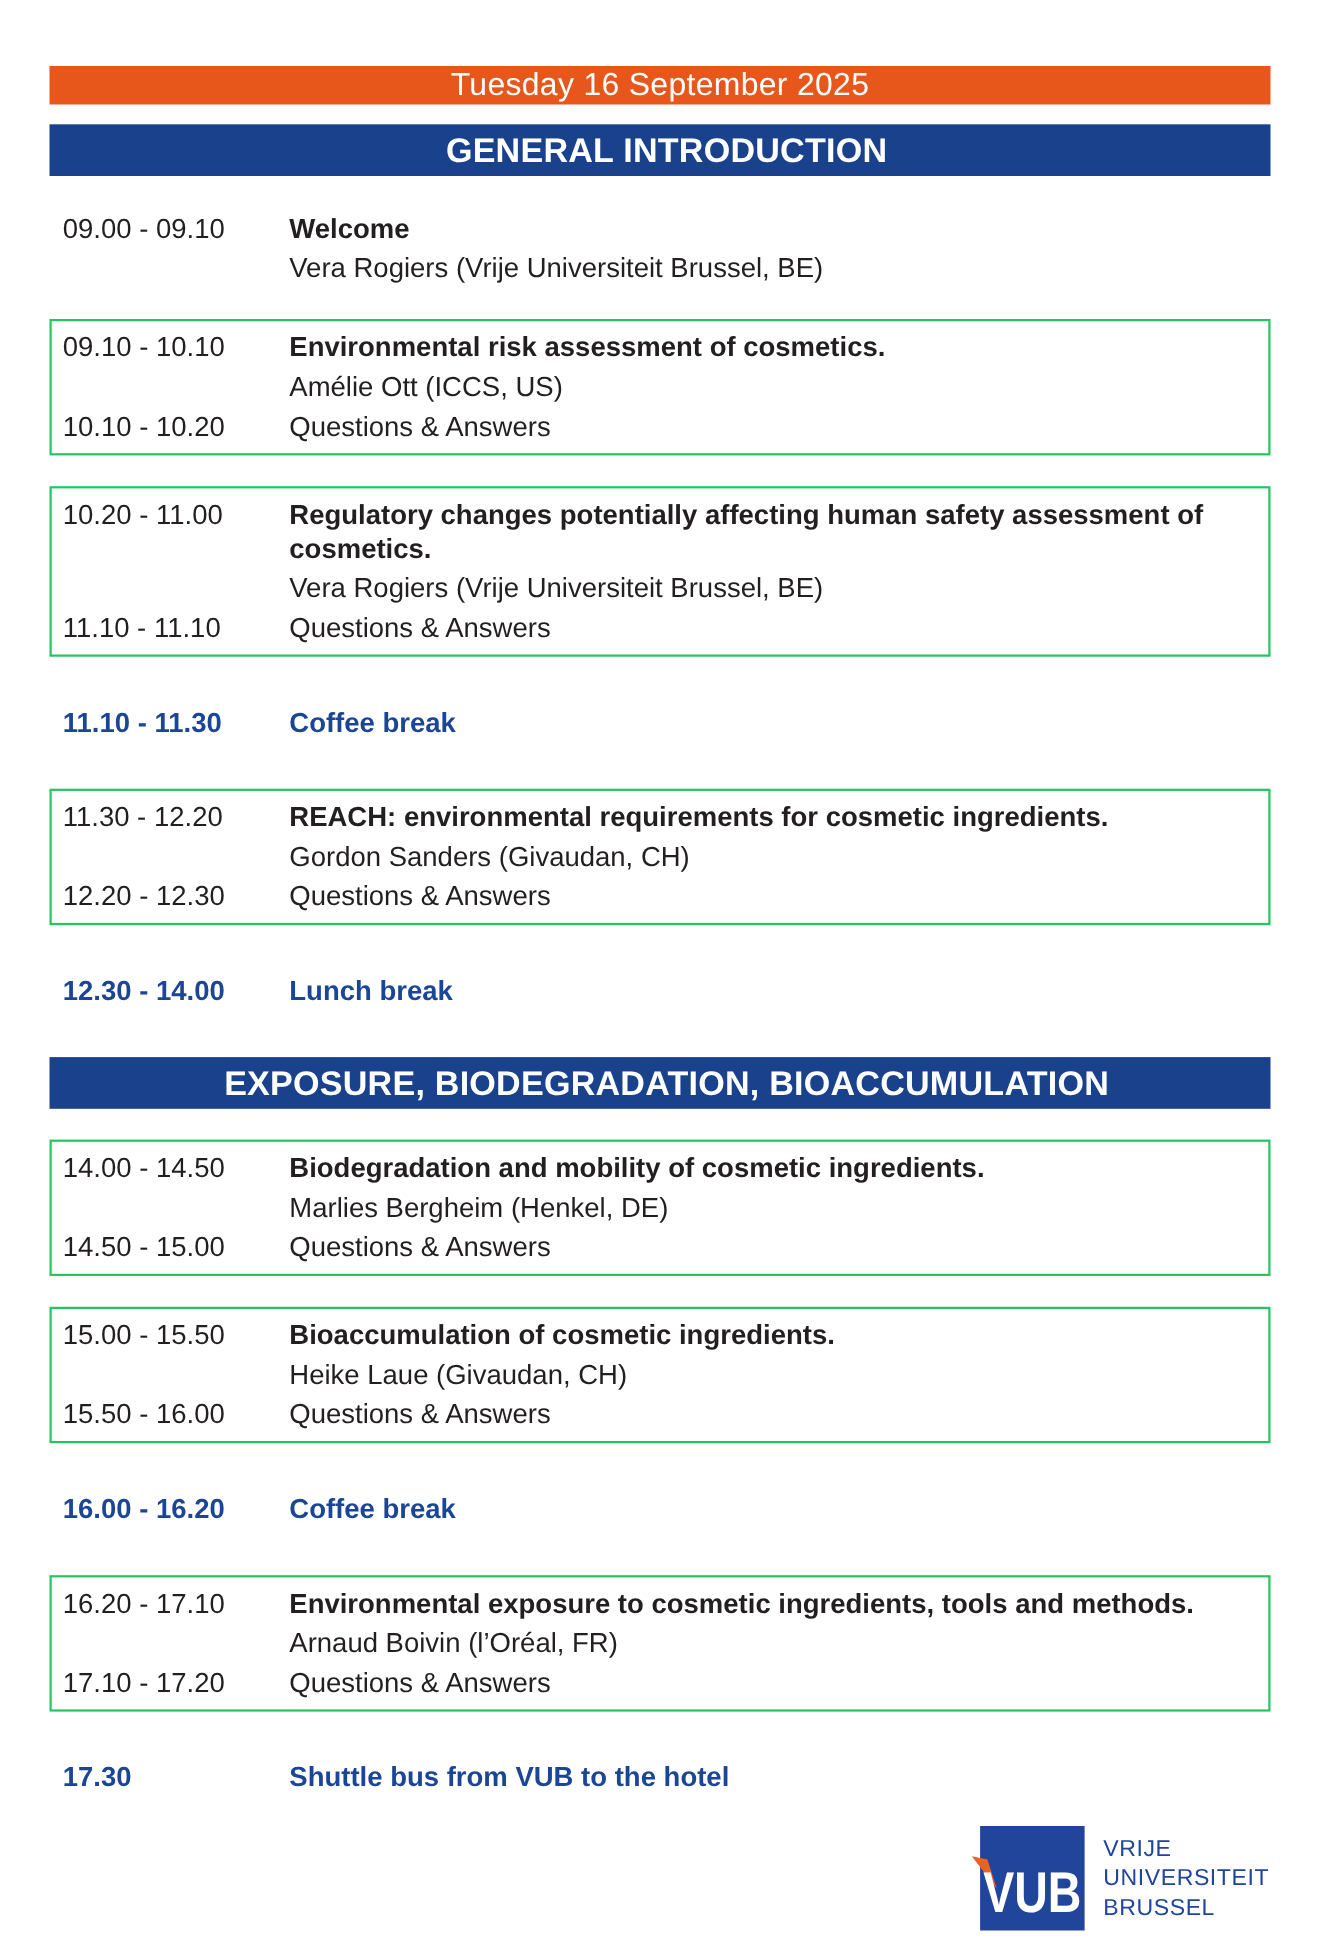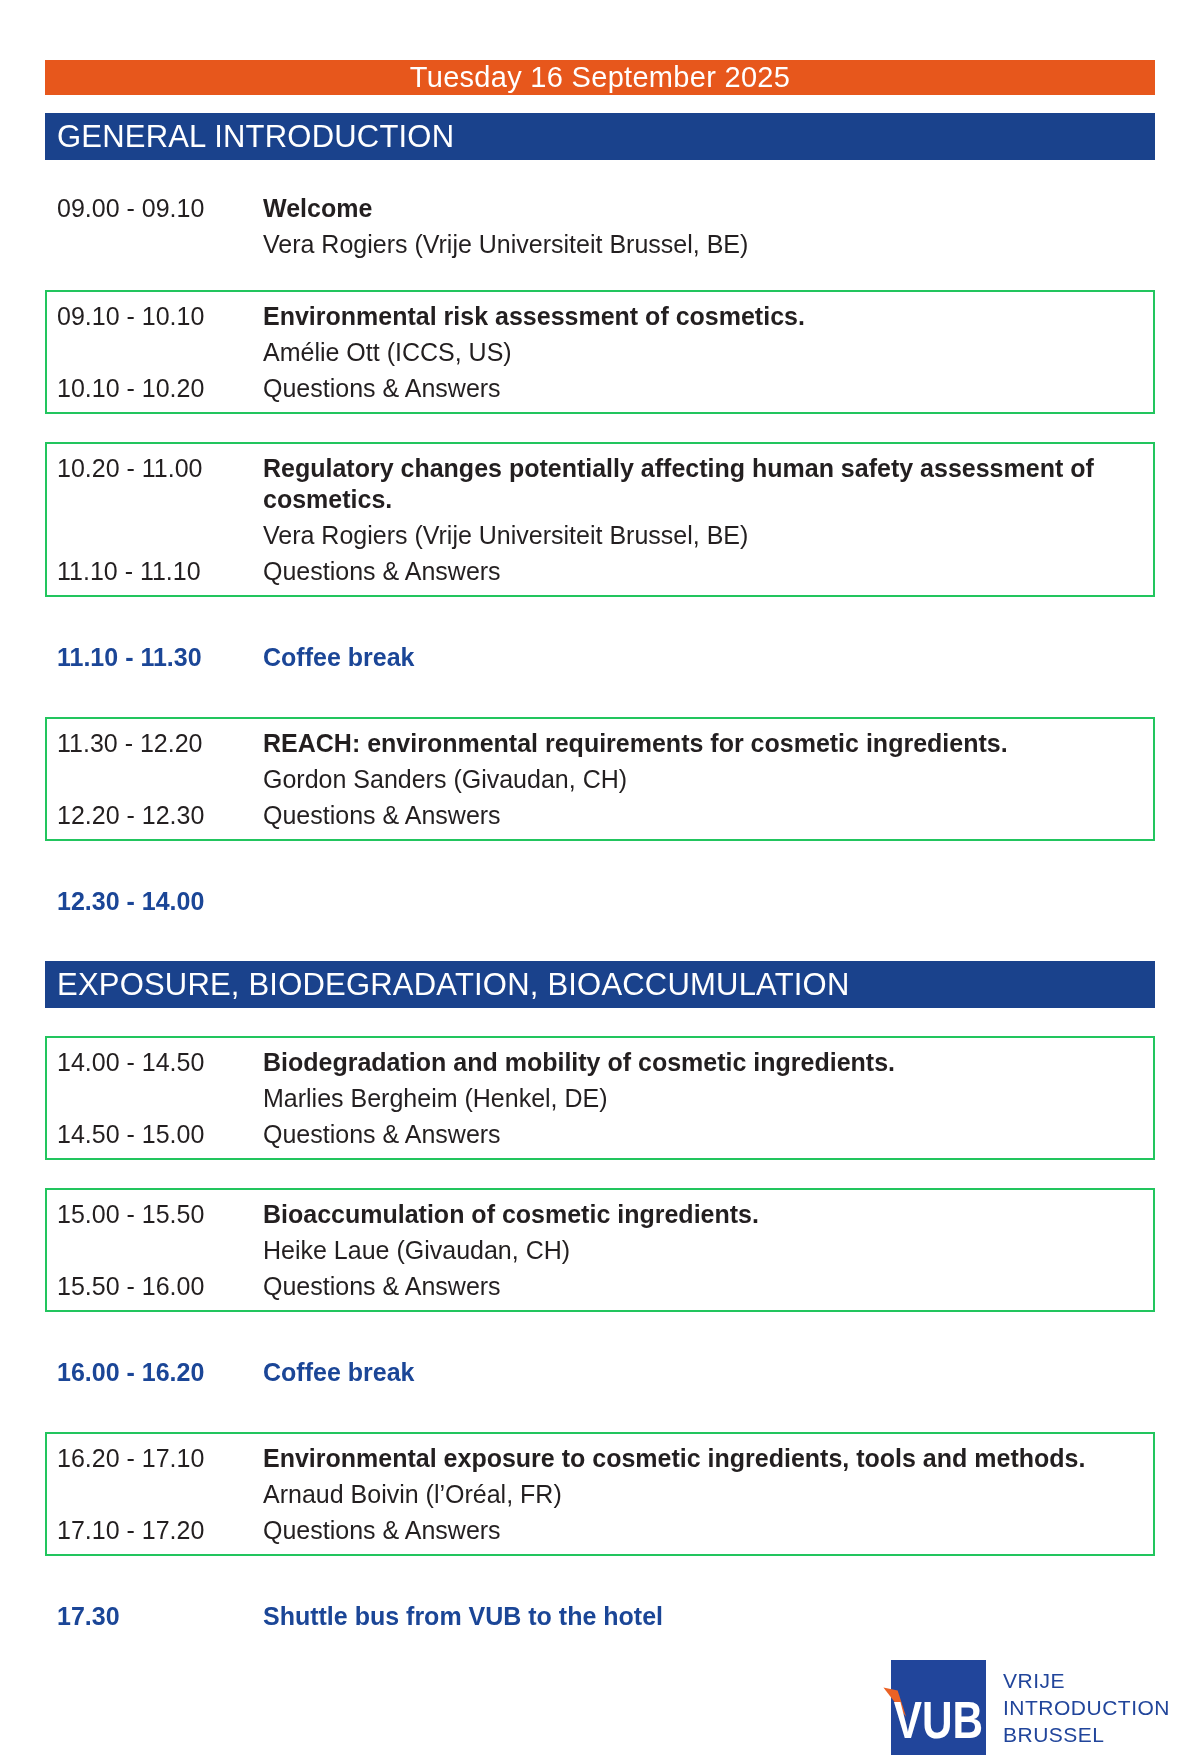--- a/index.html
+++ b/index.html
@@ -19,22 +19,23 @@
   }
   .page{width:1200px;height:1760px;padding:60px 45px 0 45px;position:relative;}
   .date-bar{
     height:35px;background:var(--orange);color:#fff;
     display:flex;align-items:center;justify-content:center;
     font-size:29px;font-weight:400;letter-spacing:.3px;
   }
   .section-bar{
     height:47px;background:var(--bar-blue);color:#fff;
     display:flex;align-items:center;padding-left:12px;
-    font-size:31px;font-weight:400;letter-spacing:.2px;
+    font-size:31px;font-weight:700;letter-spacing:.2px;
     margin-top:18px;
+    justify-content:center;
   }
   .section-bar.second{margin-top:28px;}
   .entry{font-size:25px;line-height:31px;}
   .entry .row{display:flex;padding:3px 0 2px 0;}
   .entry .time{width:206px;flex:0 0 206px;}
   .entry .text{flex:1;padding-right:6px;}
   .entry .text.title{font-weight:700;}
   .entry.plain{padding-left:12px;margin-top:30px;}
   .entry.boxed{
     border:2px solid #22c55e;
@@ -127,20 +128,21 @@
     </div>
     <div class="row">
       <div class="time">12.20 - 12.30</div>
       <div class="text">Questions &amp; Answers</div>
     </div>
   </div>
 
   <div class="entry break">
     <div class="row">
       <div class="time">12.30 - 14.00</div>
+      <div class="text">Lunch break</div>
     </div>
   </div>
 
   <div class="section-bar second">
     <span>EXPOSURE, BIODEGRADATION, BIOACCUMULATION</span>
   </div>
 
   <div class="entry boxed">
     <div class="row">
       <div class="time">14.00 - 14.50</div>
@@ -201,18 +203,18 @@
   </div>
 
   <div class="logo-block">
     <svg class="logo-square" viewBox="0 0 100 100" aria-hidden="true">
       <rect x="0" y="0" width="100" height="100" fill="#21459B"></rect>
       <polygon points="-8,29 7,32 16,60" fill="#EB6225"></polygon>
       <text x="3" y="82" font-family="Liberation Sans, sans-serif" font-size="55" font-weight="bold" fill="#ffffff" textLength="94" lengthAdjust="spacingAndGlyphs">VUB</text>
     </svg>
     <div class="logo-name">
       <div>VRIJE</div>
-      <div>INTRODUCTION</div>
+      <div>UNIVERSITEIT</div>
       <div>BRUSSEL</div>
     </div>
   </div>
 
 </div>
 
 </body></html>

